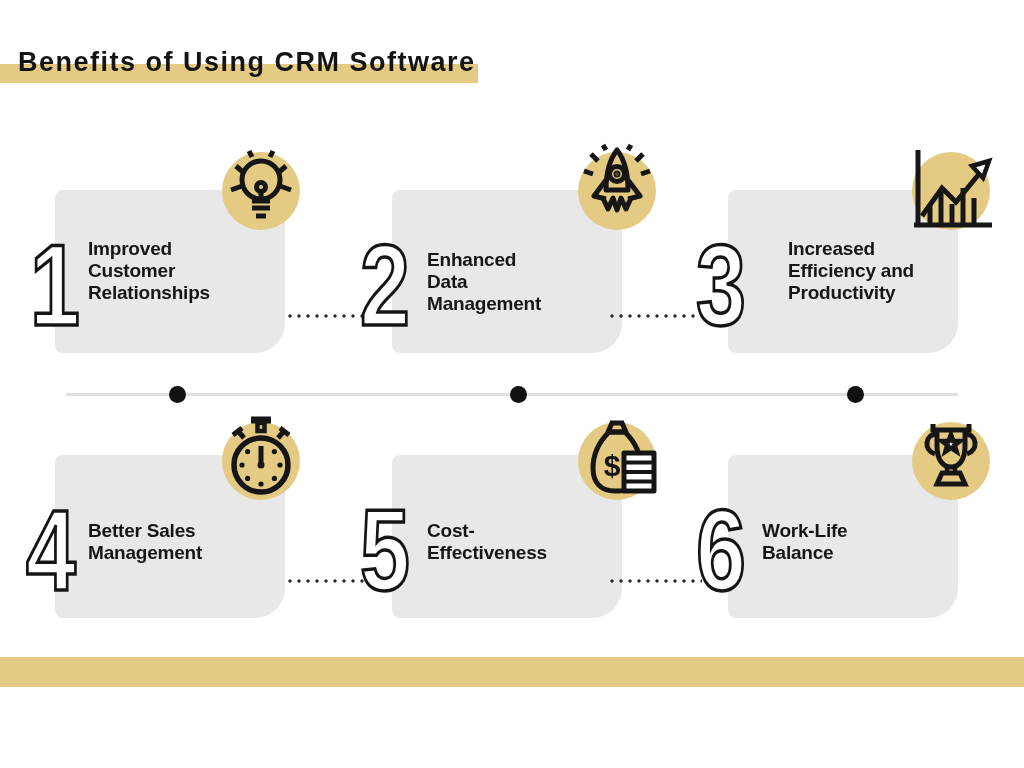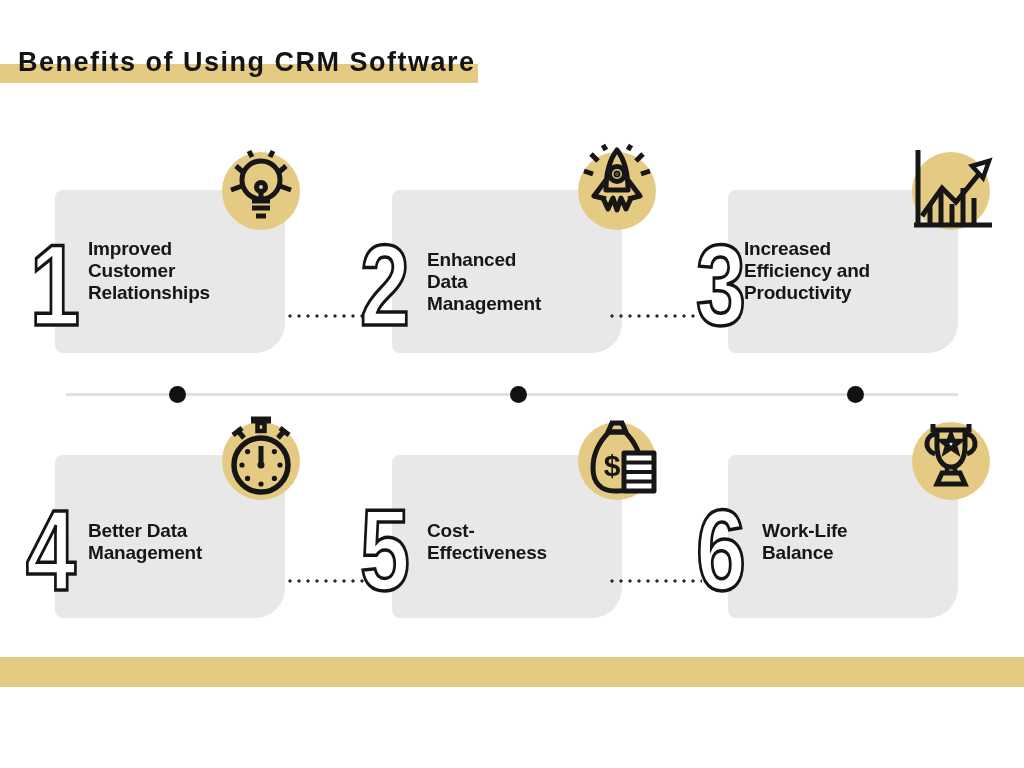--- a/index.html
+++ b/index.html
@@ -18,21 +18,21 @@
 
   
   .num{position:absolute;font-size:115px;line-height:82px;font-weight:bold;color:#ffffff;
        -webkit-text-stroke:3.5px #141414;transform:scaleX(0.78);transform-origin:0 50%;z-index:5;}
   .n1{left:30px;top:244px}.n2{left:360px;top:244px}.n3{left:696px;top:244px}
   .n4{left:26px;top:509px}.n5{left:360px;top:509px}.n6{left:696px;top:509px}
 
   
   .label{position:absolute;font-size:19px;line-height:22px;font-weight:bold;color:#161616;
          white-space:pre-line;letter-spacing:-0.2px;z-index:4;}
-  .l1{left:88px;top:238px}.l2{left:427px;top:249px}.l3{left:744px;top:238px}
+  .l1{left:88px;top:238px}.l2{left:427px;top:249px}.l3{left:788px;top:238px}
   .l4{left:88px;top:520px}.l5{left:427px;top:520px}.l6{left:762px;top:520px}
 
   
   .dots{position:absolute;height:4px;background-image:radial-gradient(circle at 2px 2px,#2b2b2b 1.5px,transparent 1.7px);
         background-size:9px 4px;background-repeat:repeat-x;z-index:1;}
   .d1{left:288px;top:314px;width:82px}.d2{left:610px;top:314px;width:92px}
   .d3{left:288px;top:579px;width:82px}.d4{left:610px;top:579px;width:92px}
 
   
   .timeline-line{position:absolute;left:66px;top:393px;width:892px;height:3px;background:#e2e0df;}
@@ -81,21 +81,21 @@
 
   <div class="label l1">Improved
 Customer
 Relationships</div>
   <div class="label l2">Enhanced
 Data
 Management</div>
   <div class="label l3">Increased
 Efficiency and
 Productivity</div>
-  <div class="label l4">Better Data
+  <div class="label l4">Better Sales
 Management</div>
   <div class="label l6">Work-Life
 Balance</div>
   <div class="label l5">Cost-
 Effectiveness</div>
 
   <svg class="icon i1" viewBox="0 0 100 100">
     <circle cx="50" cy="51" r="39" fill="#e4ca83"></circle>
     <g stroke="#161616" stroke-width="5" fill="none">
       <circle cx="50" cy="40" r="19"></circle>

